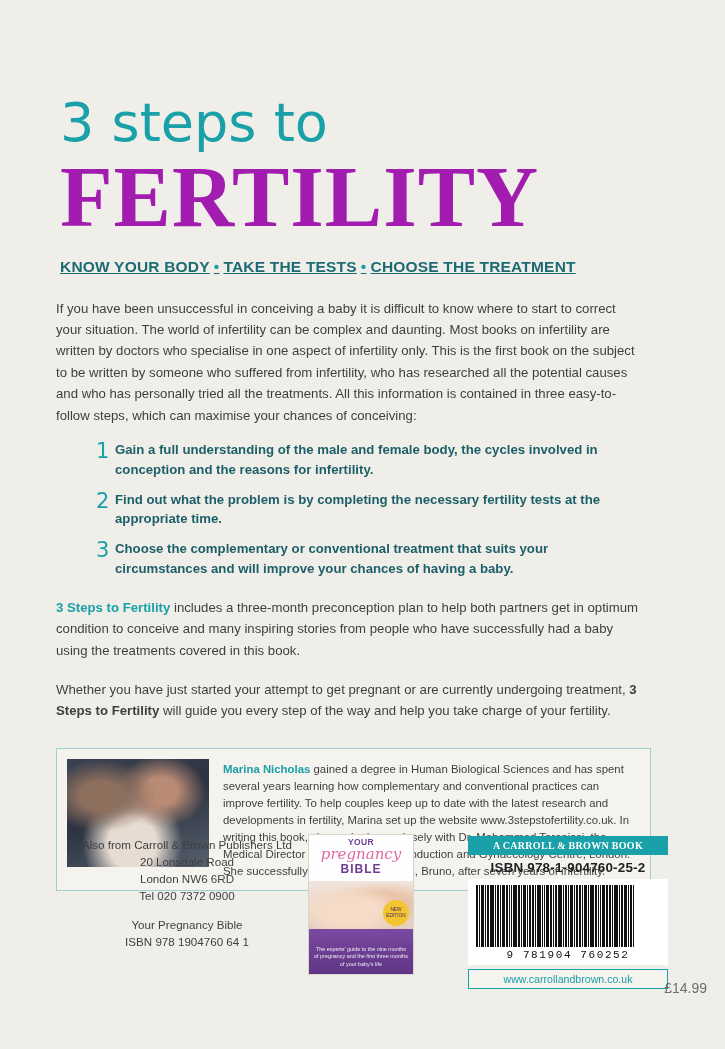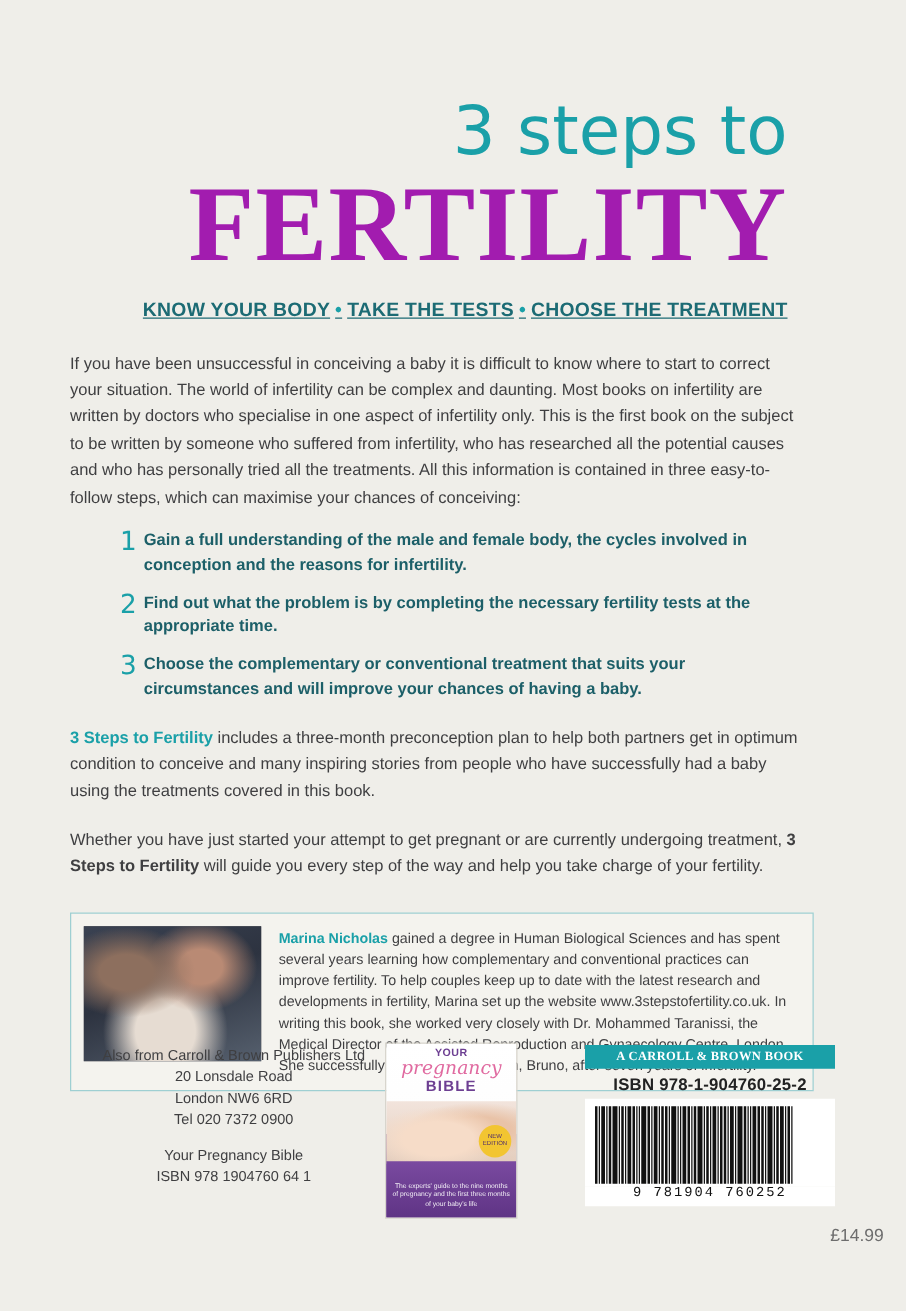--- a/index.html
+++ b/index.html
@@ -16,22 +16,23 @@
     position: relative;
   }
   .page {
     position: absolute;
     inset: 0;
     padding: 0;
   }
 
   
   .title-block {
-    text-align: right;
+    text-align: left;
     padding: 78px 95px 0 60px;
+    margin-top: 18px;
   }
   .title-line1 {
     font-size: 54px;
     color: #1aa0a8;
     letter-spacing: 0px;
     line-height: 1.0;
     font-weight: 400;
     font-family: "DejaVu Sans", sans-serif;
   }
   .title-line2 {
@@ -410,18 +411,19 @@
         <i style="width:1px"></i>
         <i style="width:4px"></i>
         <i style="width:1px"></i>
         <i style="width:2px"></i>
         <i style="width:3px"></i>
         <i style="width:1px"></i>
         <i style="width:2px"></i>
         <i style="width:1px"></i>
       </div>
       <div class="barcode-digits">9 781904 760252</div>
+      <div class="web-banner">www.carrollandbrown.co.uk</div>
     </div>
 
     <div class="price">£14.99</div>
   </div>
 
 </div>
 
 </body></html>

